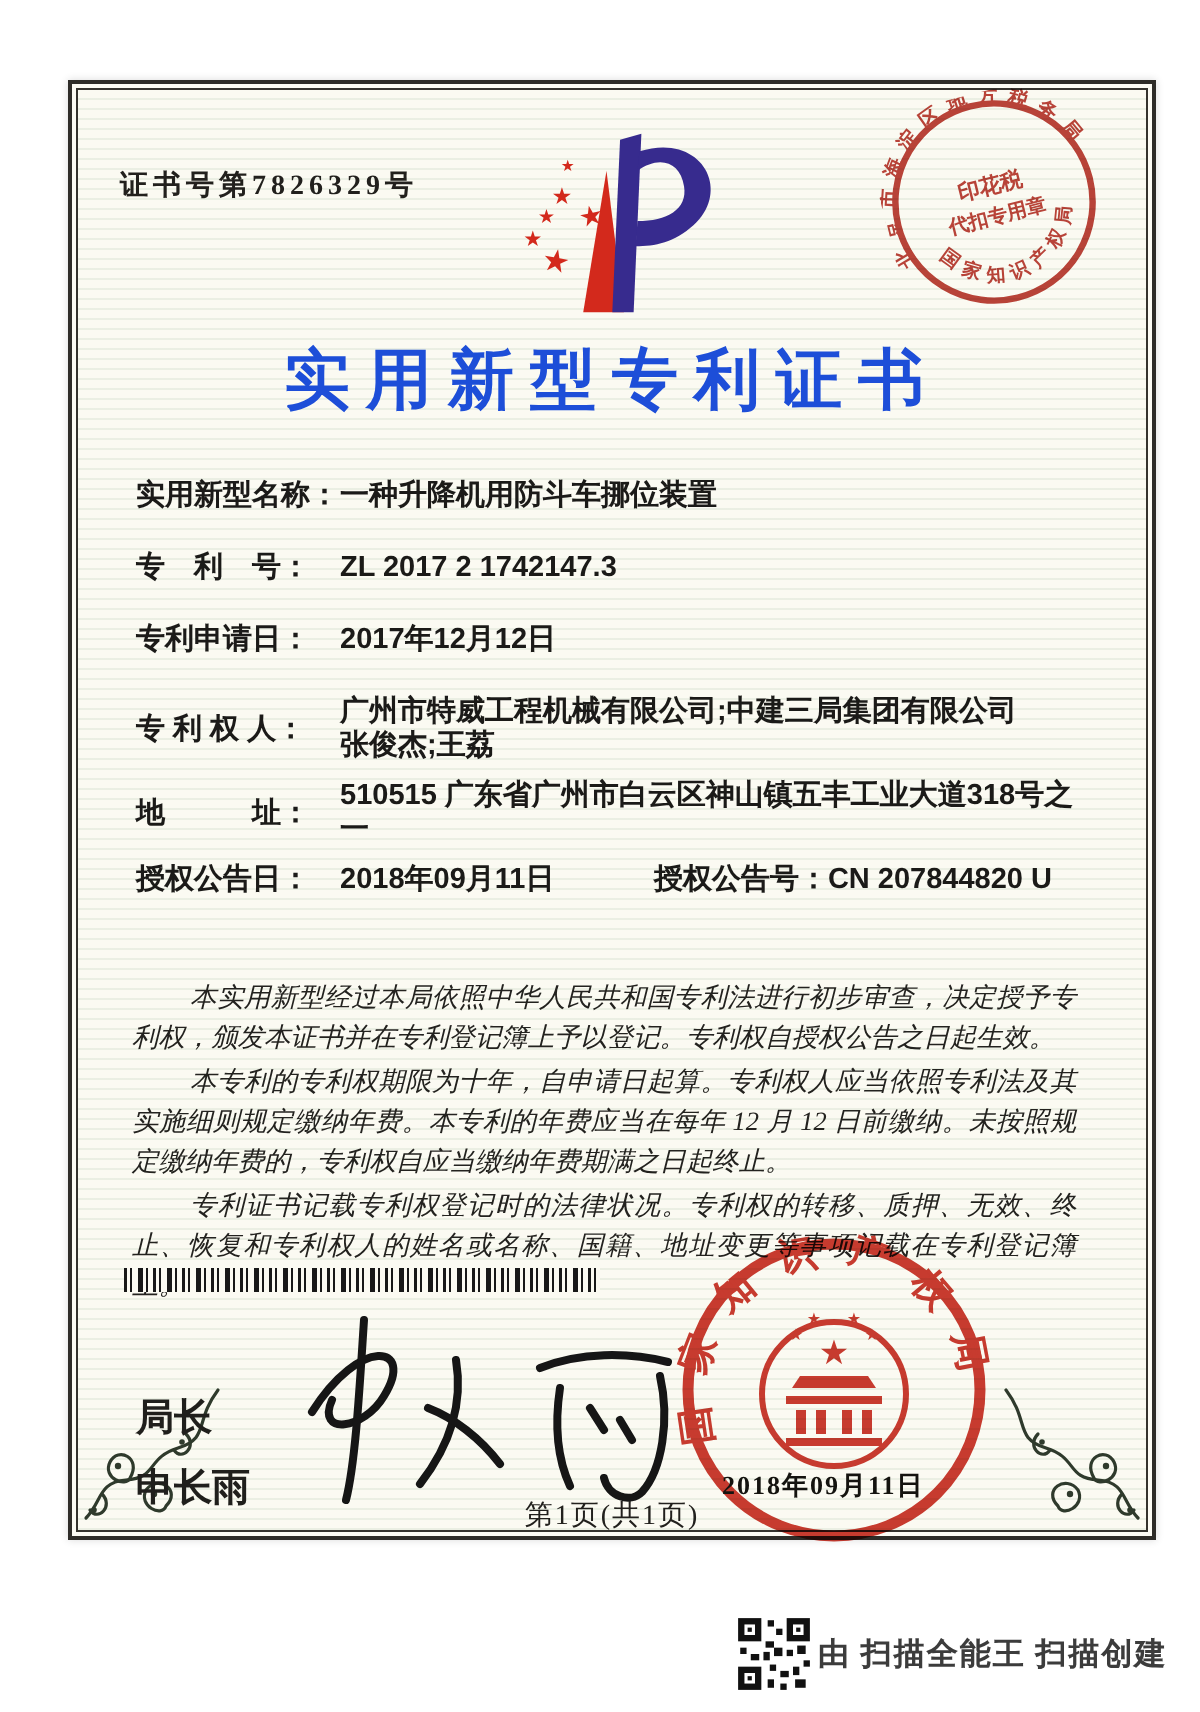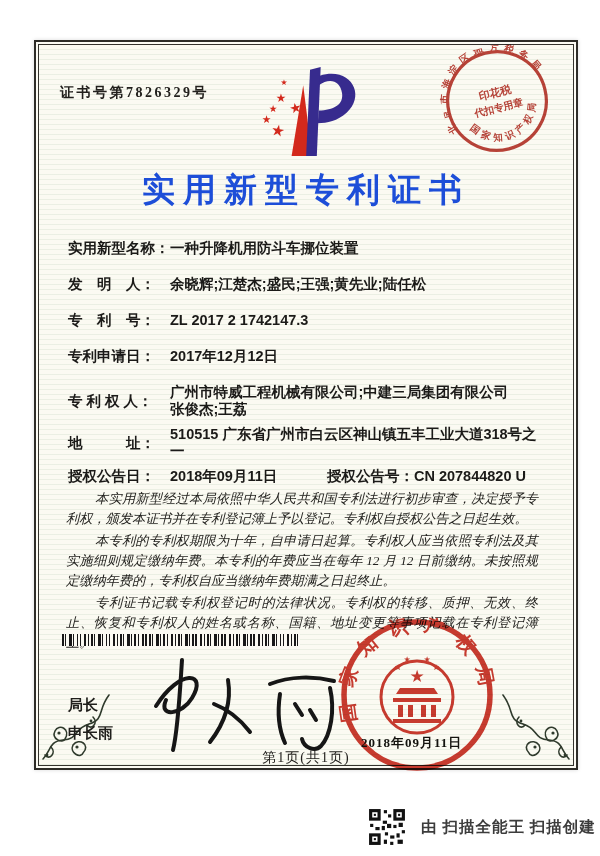--- a/index.html
+++ b/index.html
@@ -52,42 +52,42 @@
     position:absolute;left:26px;top:592px;width:238px;height:12px;
     background:repeating-linear-gradient(90deg,
       #181818 0 1.5px,#fbfaf2 1.5px 3px,
       #181818 3px 4px,#fbfaf2 4px 7px,
       #181818 7px 9.5px,#fbfaf2 9.5px 11px,
       #181818 11px 12px,#fbfaf2 12px 14.5px);
   }
   .director{
     position:absolute;left:32px;top:654px;
     font-family:"Liberation Sans","DejaVu Sans",sans-serif;
-    font-weight:600;font-size:15px;color:#201f1c;
+    font-weight:600;font-size:19px;color:#201f1c;
   }
   .director div{margin-bottom:9px;}
   .signature{position:absolute;left:92px;top:606px;width:235px;height:118px;}
   .office-seal{
     position:absolute;left:300px;top:572px;width:162px;height:162px;
     opacity:.92;mix-blend-mode:multiply;
   }
   .seal-date{
     position:absolute;left:325px;top:692px;font-size:13px;font-weight:bold;
     letter-spacing:1px;color:#14130f;z-index:5;
   }
   .page-note{
     position:absolute;left:0;right:0;top:707px;text-align:center;
     font-size:14px;letter-spacing:1px;color:#22201d;
   }
   .flourish{position:absolute;width:72px;height:72px;bottom:3px;}
   .flourish.bl{left:3px;}
   .flourish.br{right:3px;transform:scaleX(-1);}
   .scan-footer{
     position:absolute;left:368px;top:806px;height:42px;
-    display:flex;align-items:center;gap:15px;
+    display:flex;align-items:center;gap:3px;
   }
   .scan-footer .qr{width:38px;height:38px;}
   .scan-footer .txt{
     font-size:15.5px;font-weight:bold;color:#3c3c3c;letter-spacing:1px;
     font-family:"Liberation Serif","DejaVu Serif",serif;
   }
   svg text{font-family:"Liberation Serif","DejaVu Serif",serif;}
 </style>
 </head>
 <body>
@@ -159,24 +159,20 @@
       <text x="58" y="53" text-anchor="middle" font-size="11.5" font-weight="bold" fill="#b5342a">印花税</text>
       <text x="58" y="69" text-anchor="middle" font-size="10.5" font-weight="bold" fill="#b5342a">代扣专用章</text>
     </svg>
 
     <div class="title">实用新型专利证书</div>
 
     <div class="fields">
       <div class="field-row">
         <span class="field-label">实用新型名称：</span>
         <span class="field-value">一种升降机用防斗车挪位装置</span>
-      </div>
-      <div class="field-row">
-        <span class="field-label">发　明　人：</span>
-        <span class="field-value">余晓辉;江楚杰;盛民;王强;黄先业;陆任松</span>
       </div>
       <div class="field-row">
         <span class="field-label">专　利　号：</span>
         <span class="field-value">ZL 2017 2 1742147.3</span>
       </div>
       <div class="field-row">
         <span class="field-label">专利申请日：</span>
         <span class="field-value">2017年12月12日</span>
       </div>
       <div class="field-row two-line">

